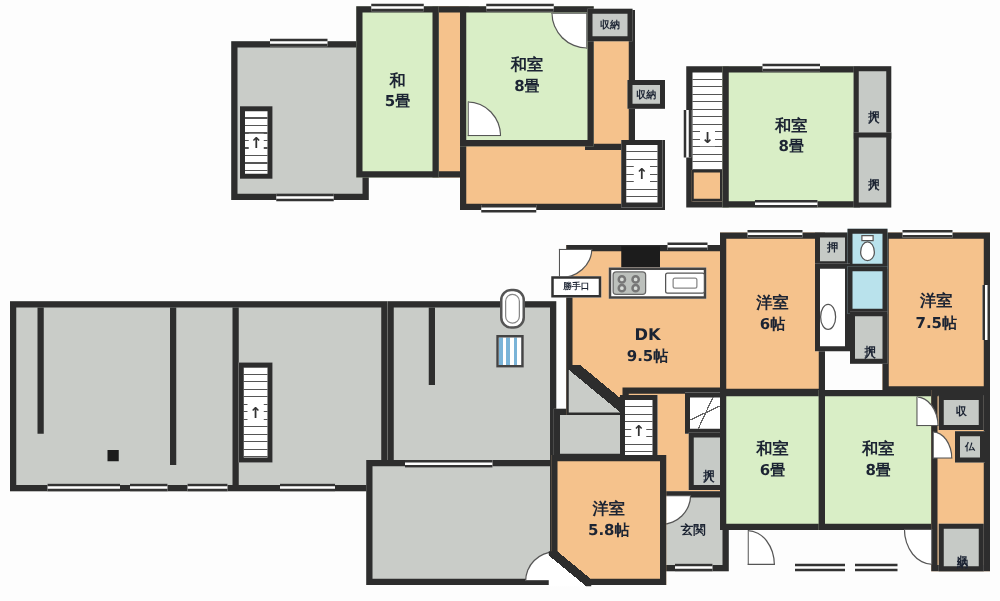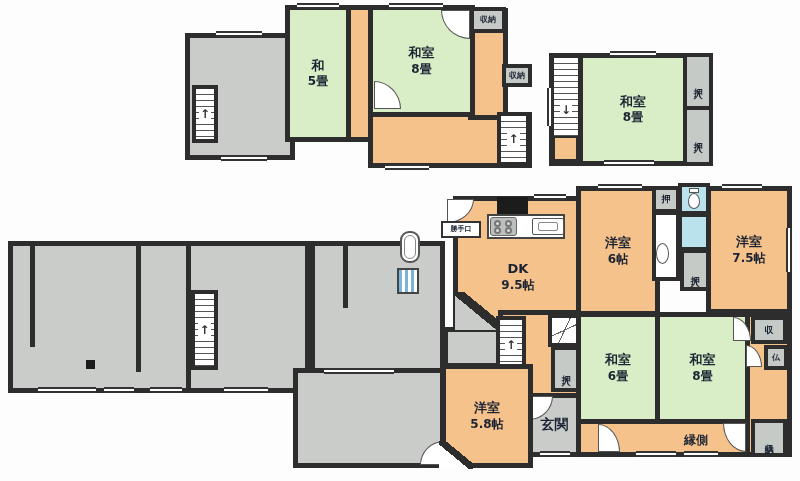--- a/index.html
+++ b/index.html
@@ -141,21 +141,21 @@
   <div class="winH" style="left:534px;top:194px;width:32px;height:6px"></div>
 
   <div class="room orange" style="left:498px;top:310px;width:85px;height:113px"></div>
   <div class="stairs" style="left:496px;top:316px;width:30px;height:58px">
     <span class="arrow">↑</span>
   </div>
   <div class="winder" style="left:548px;top:314px;width:34px;height:33px"></div>
   <div class="cbox vert" style="left:551px;top:346px;width:30px;height:46px">押入</div>
 
   <div class="room grayA" style="left:526px;top:393px;width:57px;height:64px">
-    <span class="rname" style="font-size:14px">玄関</span>
+    <span class="rname" style="font-size:10px">玄関</span>
   </div>
   <div class="arc" style="left:529px;top:396px;width:24px;height:24px;border-radius:0 0 100% 0"></div>
   <div class="room orange b4" style="left:508px;top:420px;width:20px;height:37px"></div>
   <div class="winH" style="left:540px;top:451px;width:30px;height:6px"></div>
 
   <div class="room orange" style="left:576px;top:186px;width:84px;height:130px">
     <span class="rname">洋室</span>
     <span class="rsize">6帖</span>
   </div>
   <div class="winH" style="left:598px;top:184px;width:44px;height:6px"></div>
@@ -185,23 +185,20 @@
     <span class="rsize">8畳</span>
   </div>
 
   <div class="room orange" style="left:745px;top:312px;width:47px;height:145px"></div>
   <div class="arc" style="left:733px;top:317px;width:18px;height:24px;border-radius:0 100% 0 0"></div>
   <div class="cbox" style="left:751px;top:316px;width:36px;height:28px">収</div>
   <div class="arc" style="left:746px;top:345px;width:16px;height:22px;border-radius:0 100% 0 0"></div>
   <div class="cbox" style="left:764px;top:345px;width:24px;height:25px;font-size:8px">仏</div>
   <div class="cbox vert" style="left:751px;top:419px;width:36px;height:38px">収納</div>
 
-  <div class="room orange" style="left:576px;top:419px;width:174px;height:38px">
-    <span class="rname" style="position:absolute;left:103px;top:9px;font-size:12px">縁側</span>
-  </div>
   <div class="arc" style="left:723px;top:423px;width:23px;height:29px;border-radius:0 0 0 100%"></div>
   <div class="arc" style="left:598px;top:424px;width:22px;height:28px;border-radius:0 100% 0 0"></div>
   <div class="winH" style="left:636px;top:451px;width:40px;height:6px"></div>
   <div class="winH" style="left:684px;top:451px;width:34px;height:6px"></div>
 
   <div class="room orange" style="left:441px;top:364px;width:92px;height:104px">
     <span class="rname">洋室</span>
     <span class="rsize">5.8帖</span>
   </div>
   <div class="diag58" style="left:439px;top:441px;width:34px;height:28px"></div>

